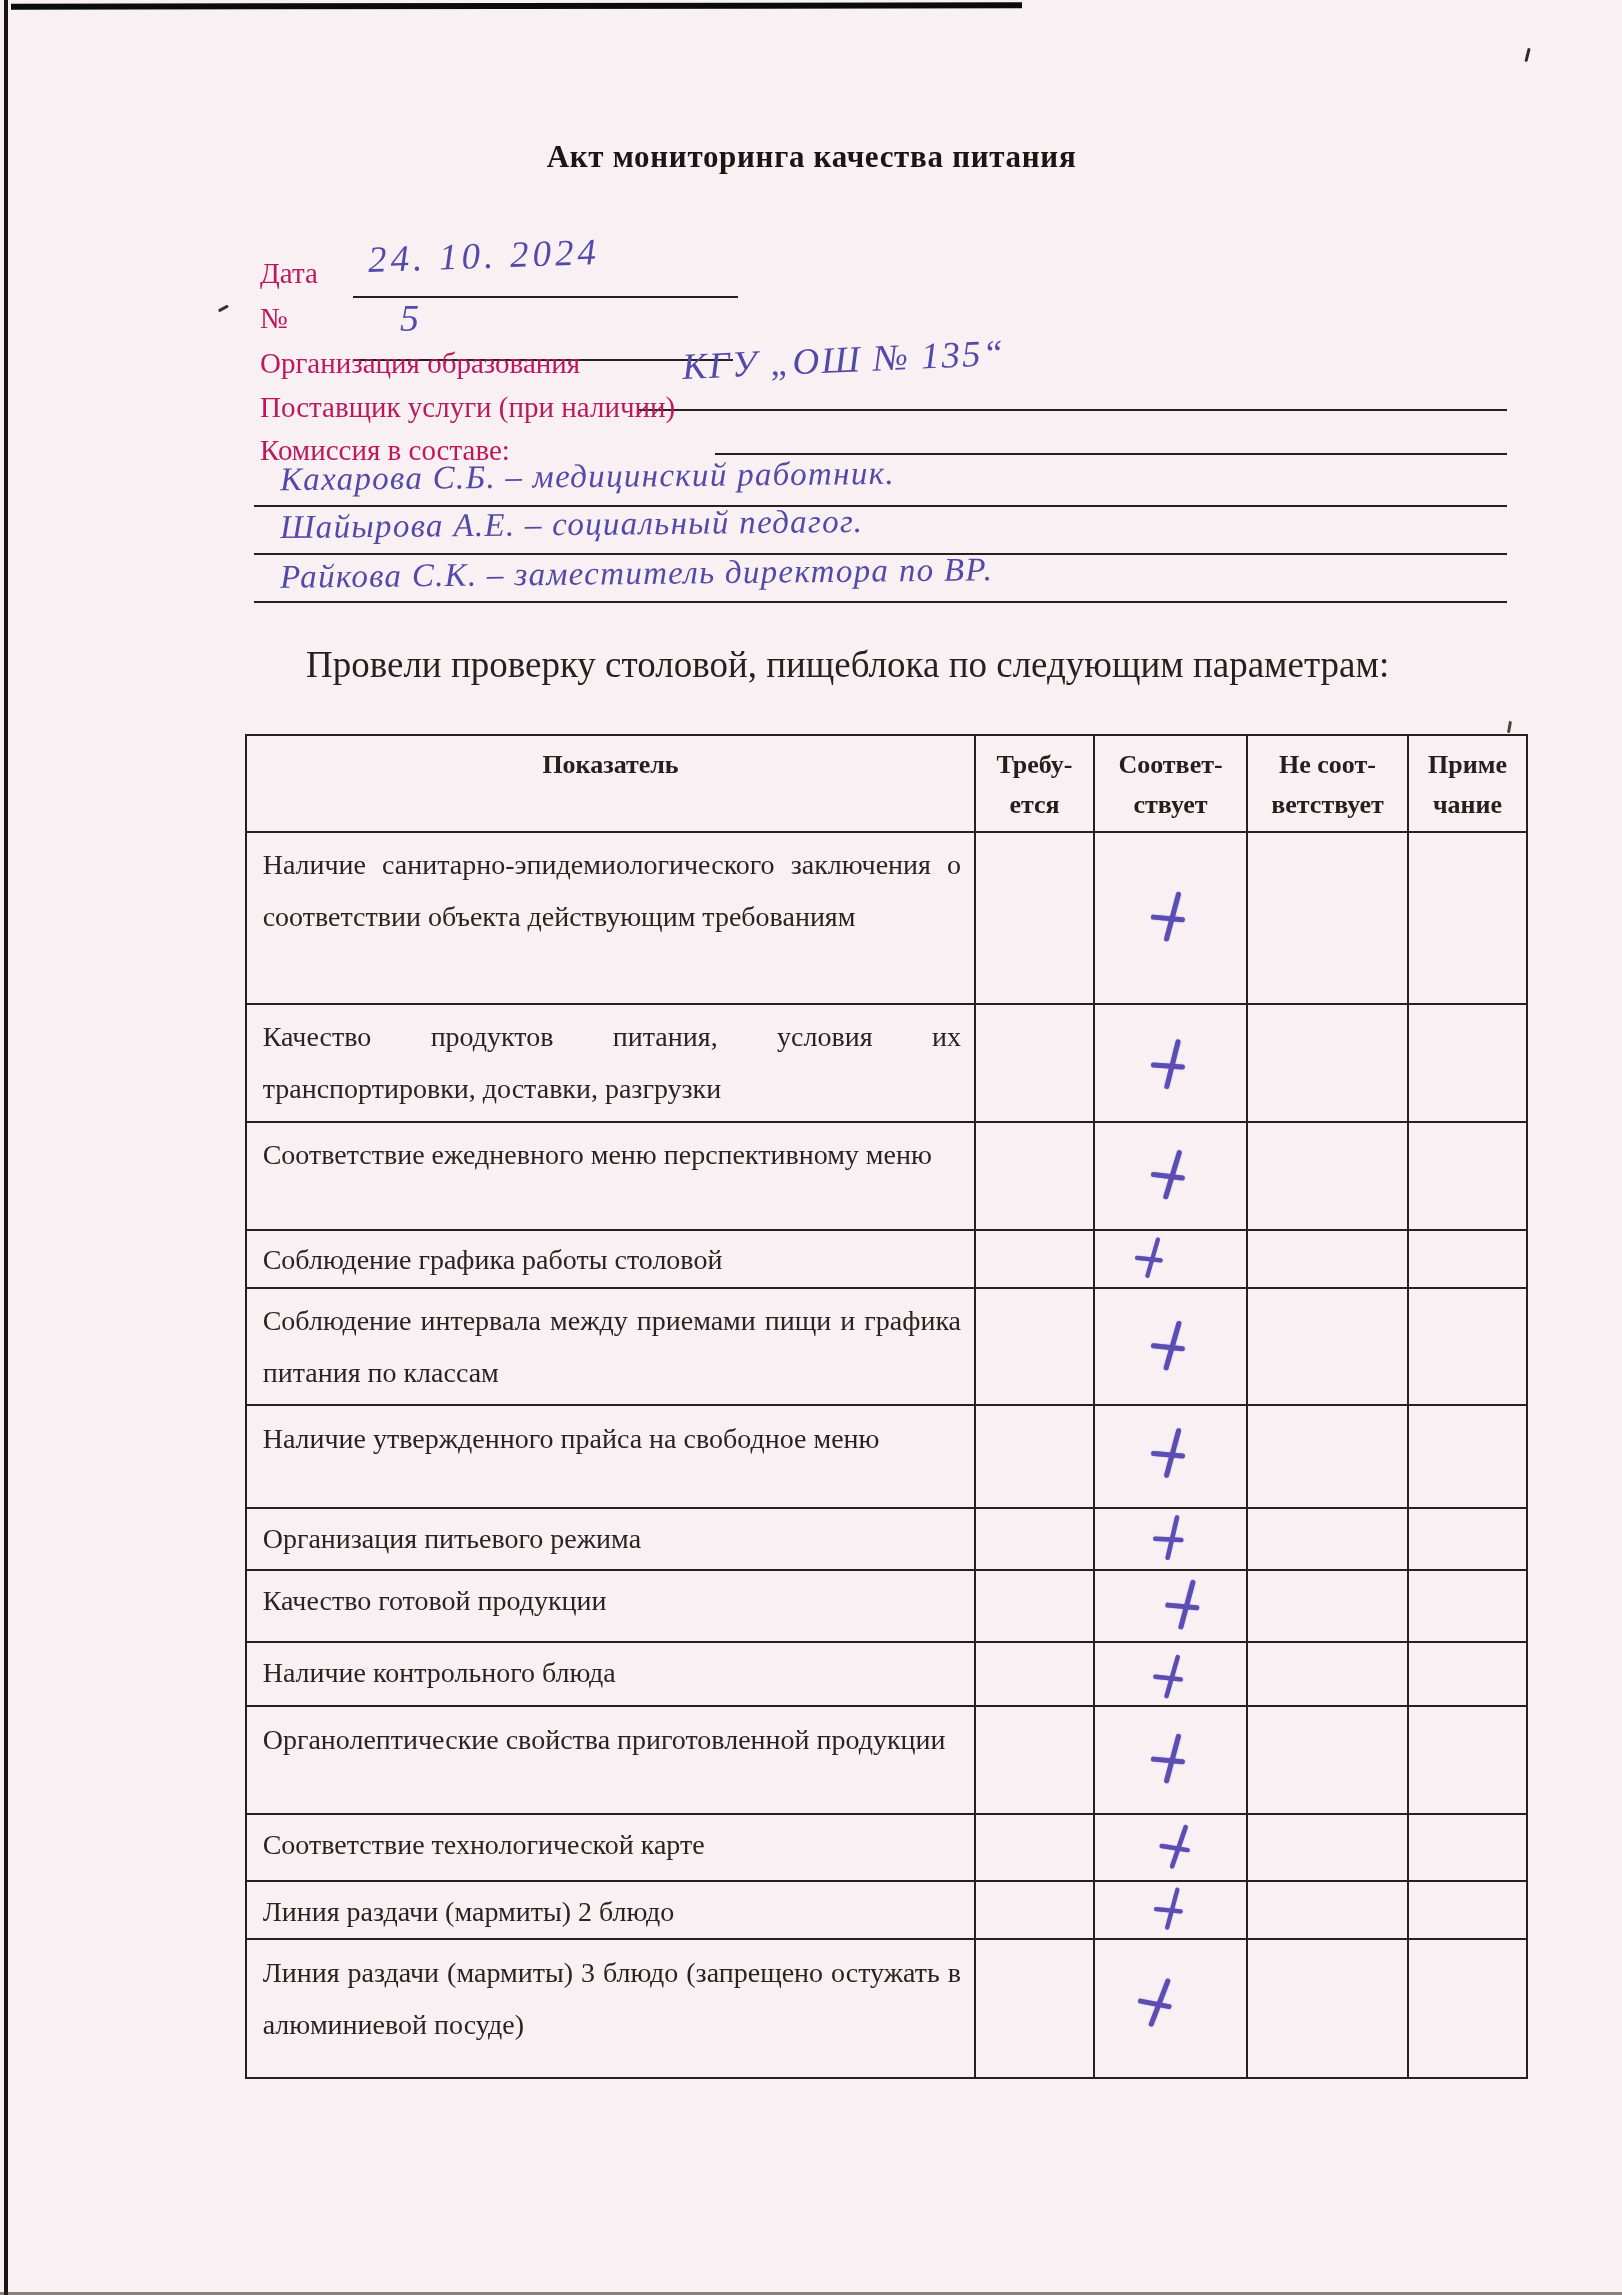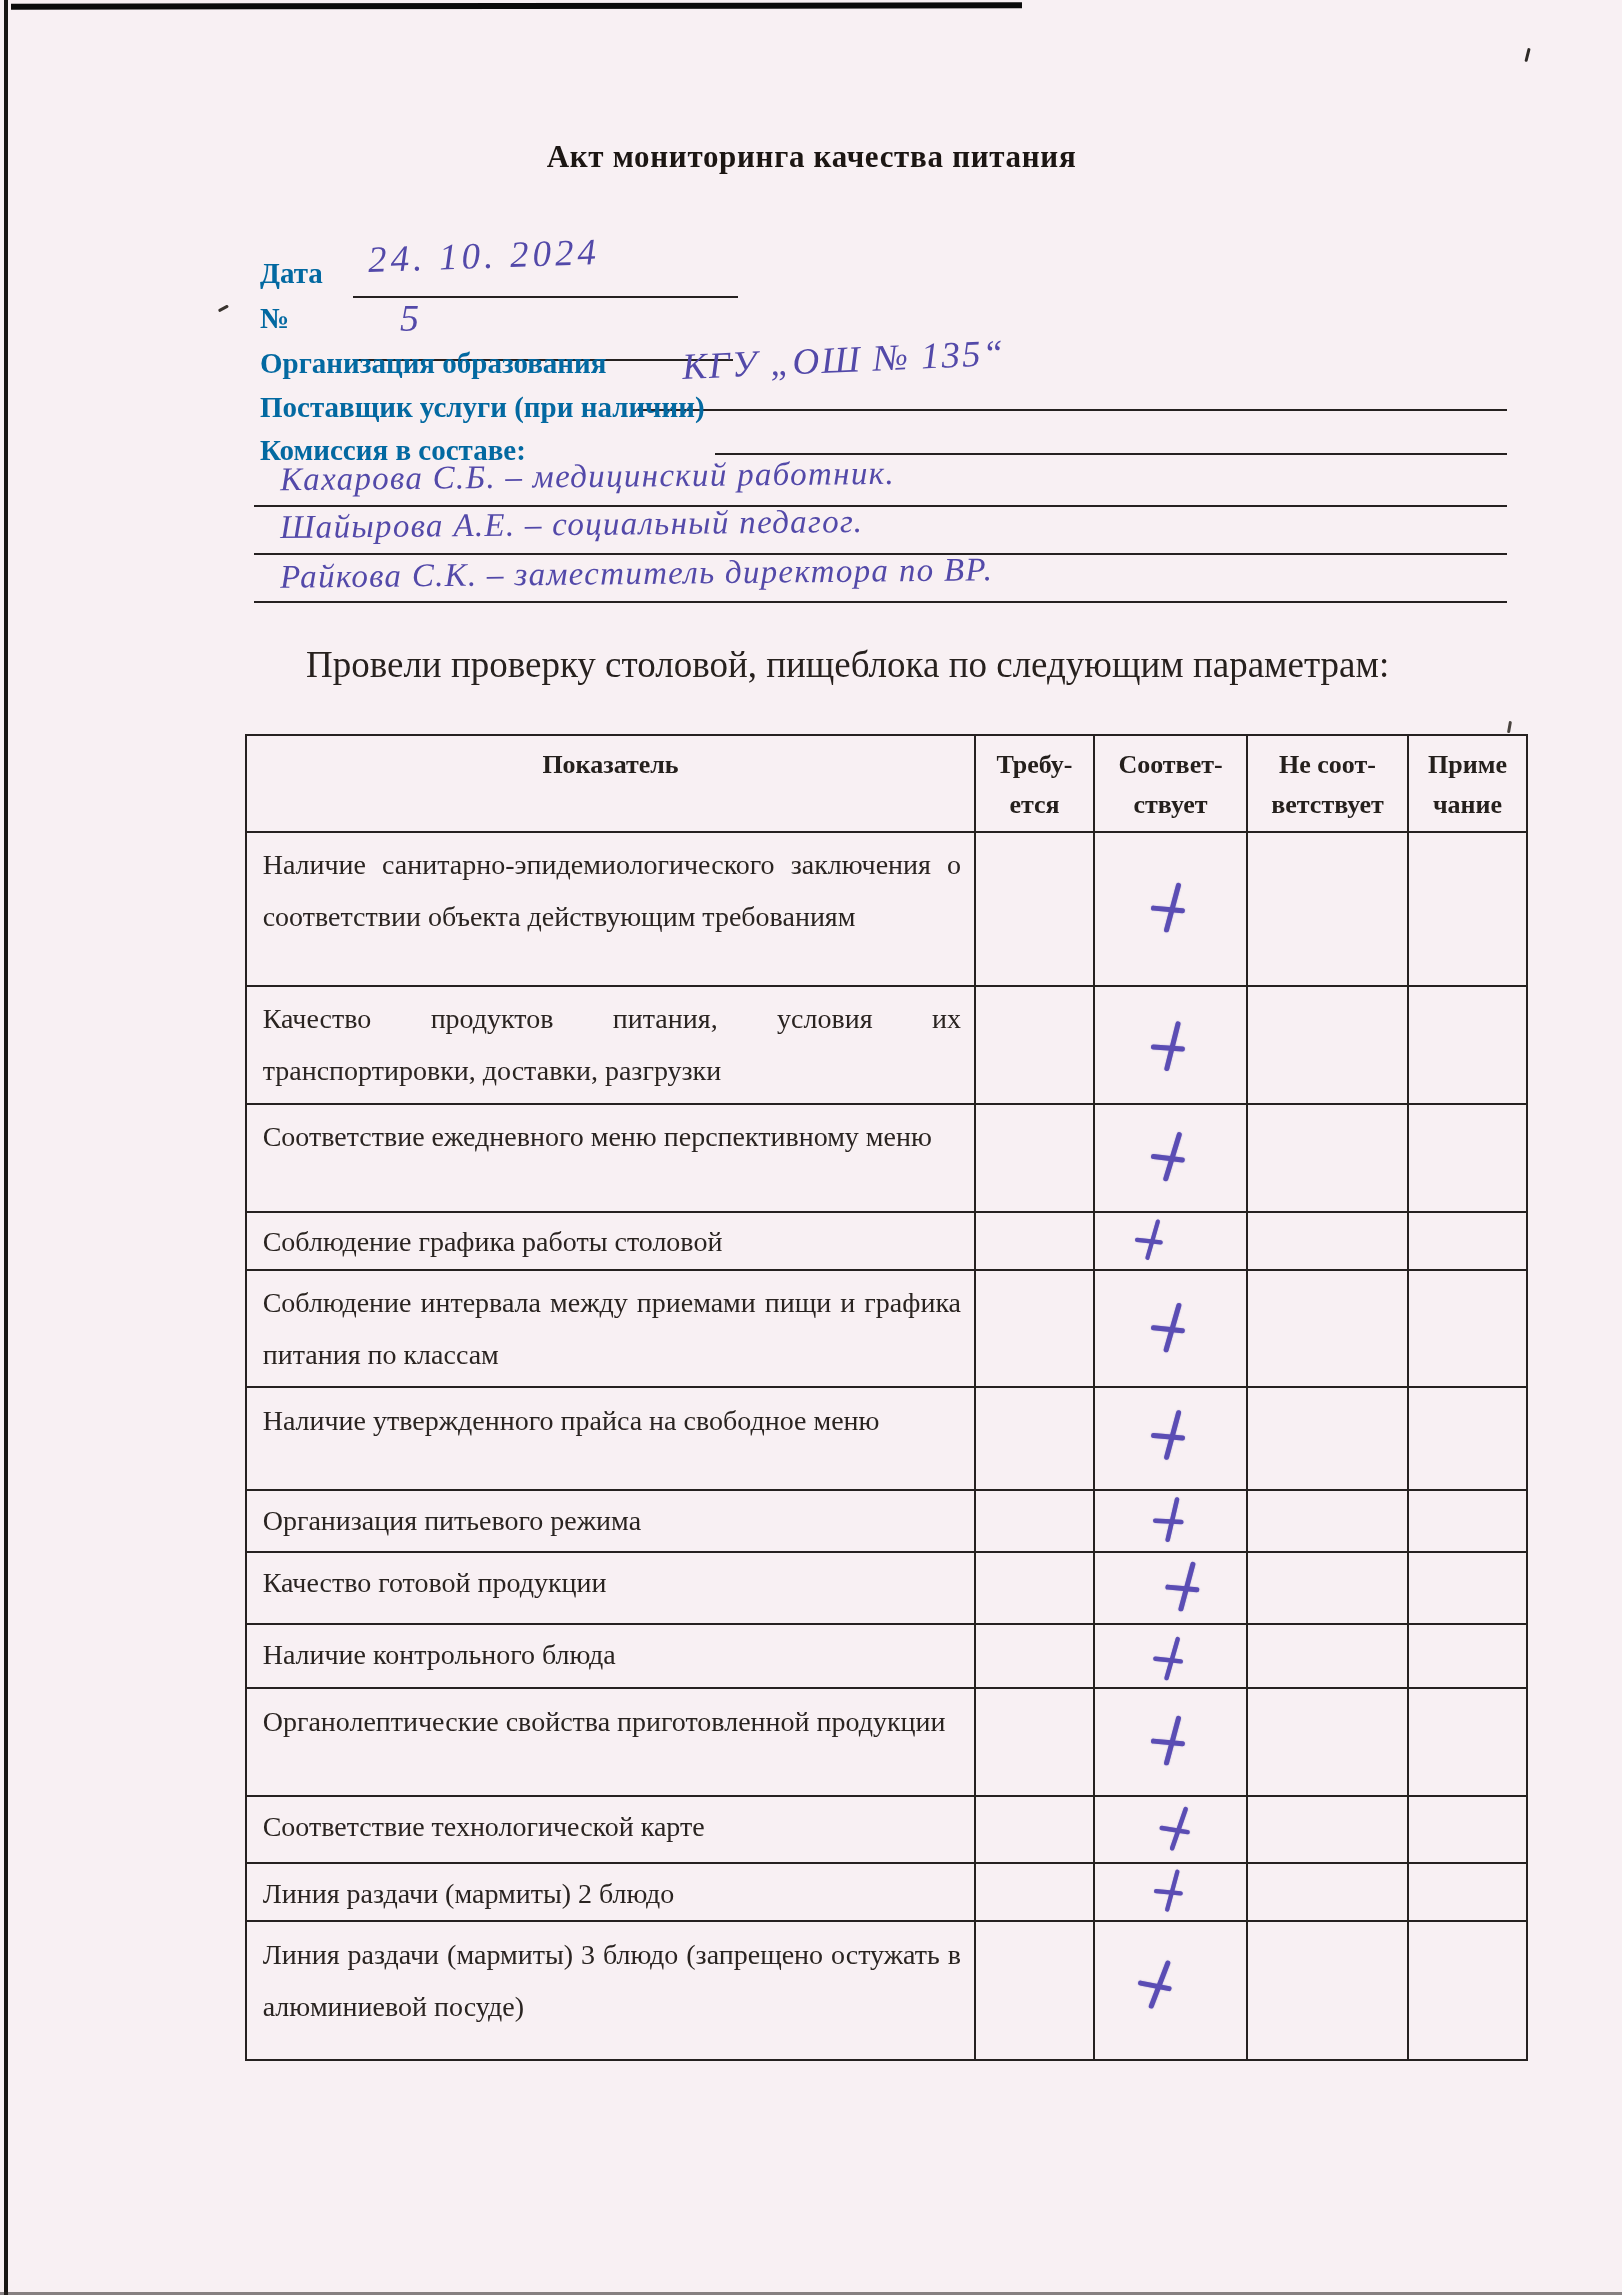--- a/index.html
+++ b/index.html
@@ -19,21 +19,21 @@
   .artifact.a1{left:218px;top:307px;width:10.5px;height:3.3px;transform:rotate(-28deg);}
   .artifact.a2{left:1526px;top:48px;width:3.3px;height:14.4px;transform:rotate(14deg);background:#2e2a27;}
   .artifact.a3{left:1508px;top:721px;width:2.6px;height:11.8px;transform:rotate(10deg);background:#4a443f;}
 
   .title{
     position:absolute;left:0;top:139px;width:1623px;
     text-align:center;font-size:31px;font-weight:bold;color:#1c1613;
     letter-spacing:0.7px;
   }
 
-  .label{position:absolute;font-size:29px;white-space:nowrap;color:#0369a1;font-weight:bold;}
+  .label{position:absolute;font-size:29px;white-space:nowrap;color:#be185d;}
   .rule{position:absolute;height:0;border-bottom:2.6px solid #262120;}
 
   .hw{
     position:absolute;
     font-style:italic;
     color:#5349a9;
     white-space:nowrap;
   }
   .hw-date{left:368px;top:234px;font-size:37px;letter-spacing:3.9px;transform:rotate(-2deg);}
   .hw-num{left:400px;top:296px;font-size:38px;}
@@ -138,21 +138,21 @@
     </colgroup>
   <tbody>
       <tr style="height:82px;">
     <th class="ind">Показатель</th>
     <th>Требу-ется</th>
     <th>Соответ-ствует</th>
     <th>Не соот-ветствует</th>
     <th>Приме чание</th>
   </tr>
 
-  <tr style="height:154px;">
+  <tr style="height:172px;">
     <td class="ind-cell">Наличие санитарно-эпидемиологического заключения о соответствии объекта действующим требованиям</td>
     <td></td>
     <td class="mark-cell">
           <div class="plus" style="transform:rotate(2deg);"></div>
         </td>
     <td></td>
     <td></td>
   </tr>
 
   <tr style="height:108px;">

